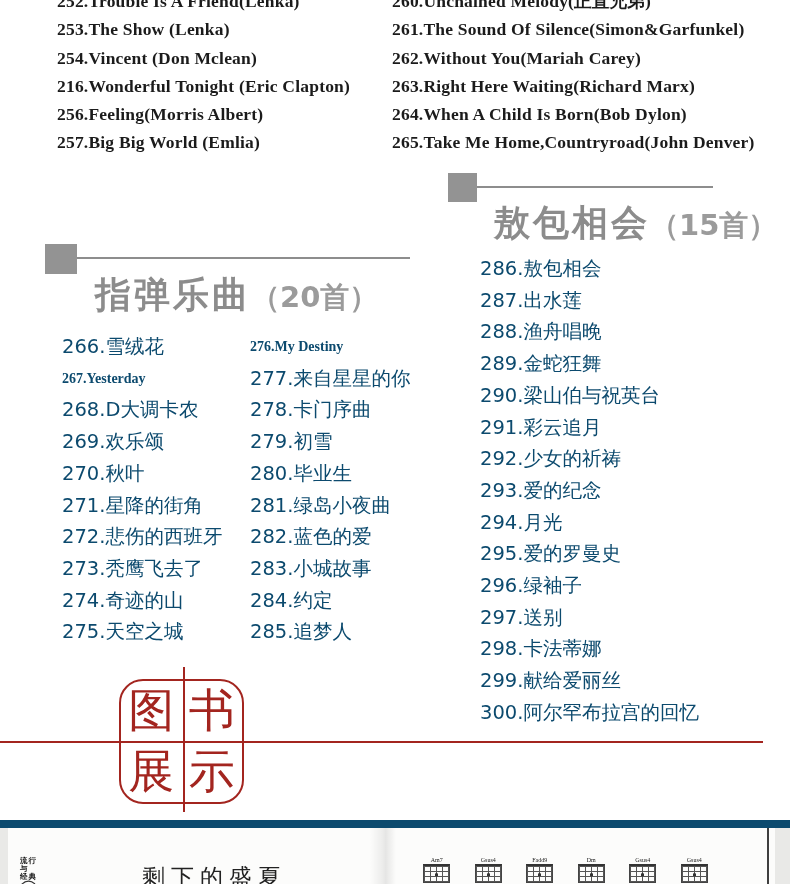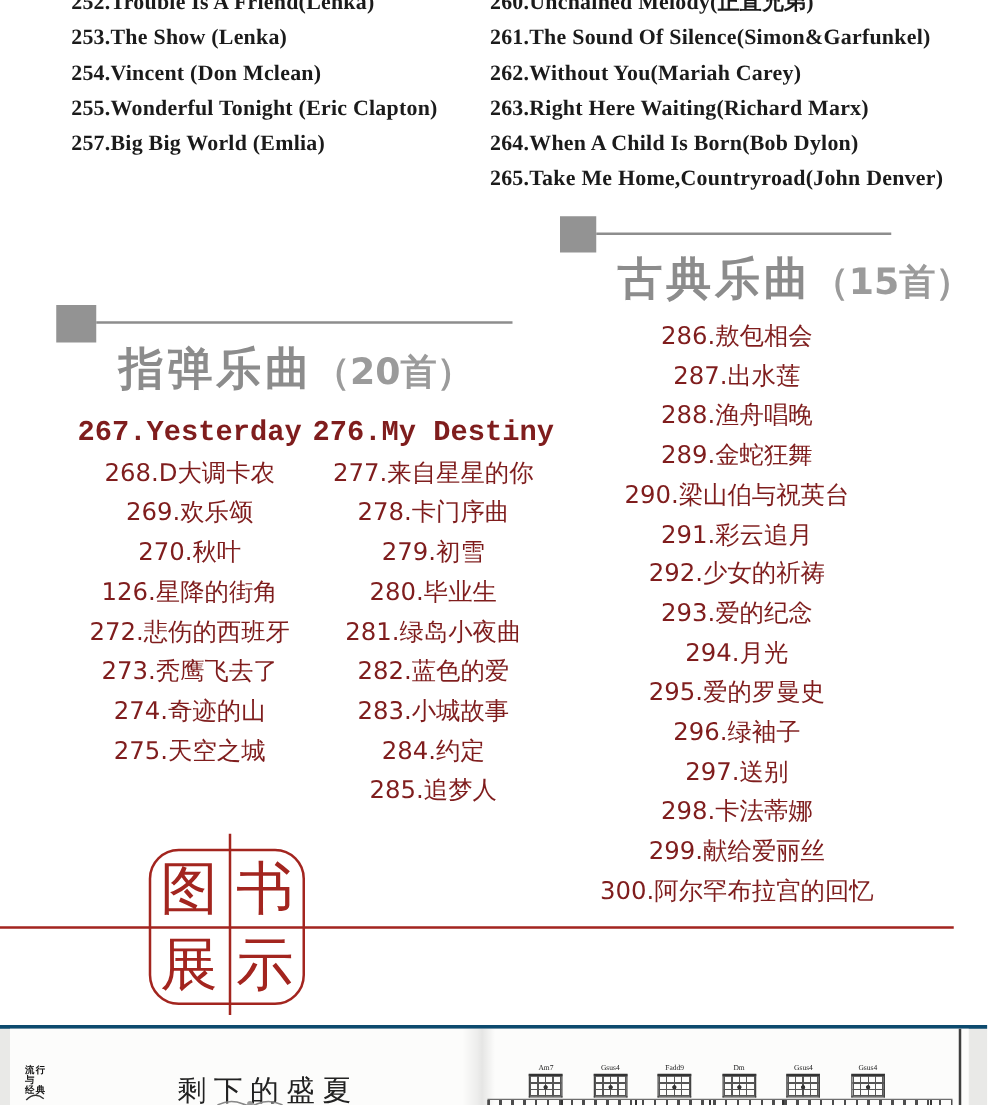--- a/index.html
+++ b/index.html
@@ -14,36 +14,36 @@
   
   .sq{position:absolute;background:#939393;}
   .ln{position:absolute;height:2px;background:#8d8d8d;}
   .sec-title{position:absolute;white-space:nowrap;font-family:"DejaVu Sans","Liberation Sans",sans-serif;
              font-weight:bold;font-size:36px;color:#8c8c8c;letter-spacing:3px;}
   .sec-count{font-weight:700;font-size:29px;color:#9b9b9b;letter-spacing:0;}
 
   
   .cjk-col{position:absolute;}
   .cjk-item{white-space:nowrap;font-family:"DejaVu Sans","Liberation Sans",sans-serif;
-            font-size:19.5px;line-height:31.7px;color:#7f1d1d;text-align:center;}
-  .cjk-item.latin{font-family:Liberation Mono, monospace;font-weight:bold;font-size:23px;}
+            font-size:19.5px;line-height:31.7px;color:#0c4a6e;}
+  .cjk-item.latin{font-family:Liberation Serif, serif;font-weight:bold;font-size:14px;}
 
   
   .stamp-hline{position:absolute;left:0;top:741px;width:763px;height:2px;background:#a3251f;}
   .stamp-vline{position:absolute;left:183px;top:667px;width:2px;height:145px;background:#a3251f;}
   .stamp-rect{position:absolute;left:119px;top:679px;width:121px;height:121px;
               border:2.5px solid #a3251f;border-radius:24px;
               display:grid;grid-template-columns:1fr 1fr;grid-template-rows:1fr 1fr;
               place-items:center;}
   .stamp-char{font-family:"Liberation Serif","DejaVu Serif",serif;font-size:46px;line-height:1;
               color:#a3251f;}
 
   
   .preview{position:absolute;left:0;top:820px;width:790px;height:64px;
-           border-top:3px solid #0c4a6e;background:#e9e9e7;box-sizing:border-box;}
+           border-top:8px solid #0c4a6e;background:#e9e9e7;box-sizing:border-box;}
   .pv-page{position:absolute;left:8px;top:0;width:767px;height:61px;background:#fcfcfb;}
   .pv-gutter{position:absolute;left:370px;top:0;width:26px;height:61px;
              background:linear-gradient(to right,rgba(0,0,0,0) 0%,rgba(0,0,0,0.06) 45%,rgba(0,0,0,0.09) 60%,rgba(0,0,0,0) 100%);}
   .pv-redge{position:absolute;left:767px;top:0;width:2px;height:61px;background:#3f3f3f;}
   .pv-logo{position:absolute;left:20px;top:29px;font-size:7.5px;line-height:7.8px;
            font-weight:bold;color:#111;letter-spacing:1px;}
   .pv-title{position:absolute;left:142px;top:34px;font-size:23px;font-weight:normal;color:#222;
             letter-spacing:6px;white-space:nowrap;}
   .pv-orn{position:absolute;left:172px;top:55px;color:#777;}
   .chord-row{position:absolute;left:411px;top:29px;display:flex;}
@@ -63,36 +63,37 @@
 </style>
 </head>
 <body>
 
 <div class="canvas">
 
   <div class="top-col" style="left:57px">
     <div class="top-song">252.Trouble Is A Friend(Lenka)</div>
     <div class="top-song">253.The Show (Lenka)</div>
     <div class="top-song">254.Vincent (Don Mclean)</div>
-    <div class="top-song">255.Wonderful Tonight (Eric Clapton)</div>
+    <div class="top-song">216.Wonderful Tonight (Eric Clapton)</div>
+    <div class="top-song">256.Feeling(Morris Albert)</div>
     <div class="top-song">257.Big Big World (Emlia)</div>
   </div>
 
   <div class="top-col" style="left:392px">
     <div class="top-song">260.Unchained Melody(正直兄弟)</div>
     <div class="top-song">261.The Sound Of Silence(Simon&amp;Garfunkel)</div>
     <div class="top-song">262.Without You(Mariah Carey)</div>
     <div class="top-song">263.Right Here Waiting(Richard Marx)</div>
     <div class="top-song">264.When A Child Is Born(Bob Dylon)</div>
     <div class="top-song">265.Take Me Home,Countryroad(John Denver)</div>
   </div>
 
   <div class="sq" style="left:448px;top:173px;width:29px;height:29px"></div>
   <div class="ln" style="left:477px;top:186px;width:236px"></div>
-  <div class="sec-title" style="left:494px;top:199px"><span>古典乐曲</span><span class="sec-count">（15首）</span></div>
+  <div class="sec-title" style="left:494px;top:199px"><span>敖包相会</span><span class="sec-count">（15首）</span></div>
 
   <div class="cjk-col" style="left:480px;top:253px">
     <div class="cjk-item">286.敖包相会</div>
     <div class="cjk-item">287.出水莲</div>
     <div class="cjk-item">288.渔舟唱晚</div>
     <div class="cjk-item">289.金蛇狂舞</div>
     <div class="cjk-item">290.梁山伯与祝英台</div>
     <div class="cjk-item">291.彩云追月</div>
     <div class="cjk-item">292.少女的祈祷</div>
     <div class="cjk-item">293.爱的纪念</div>
@@ -103,25 +104,26 @@
     <div class="cjk-item">298.卡法蒂娜</div>
     <div class="cjk-item">299.献给爱丽丝</div>
     <div class="cjk-item">300.阿尔罕布拉宫的回忆</div>
   </div>
 
   <div class="sq" style="left:45px;top:244px;width:32px;height:30px"></div>
   <div class="ln" style="left:77px;top:257px;width:333px"></div>
   <div class="sec-title" style="left:95px;top:271px"><span>指弹乐曲</span><span class="sec-count">（20首）</span></div>
 
   <div class="cjk-col" style="left:62px;top:331px">
+    <div class="cjk-item">266.雪绒花</div>
     <div class="cjk-item latin">267.Yesterday</div>
     <div class="cjk-item">268.D大调卡农</div>
     <div class="cjk-item">269.欢乐颂</div>
     <div class="cjk-item">270.秋叶</div>
-    <div class="cjk-item">126.星降的街角</div>
+    <div class="cjk-item">271.星降的街角</div>
     <div class="cjk-item">272.悲伤的西班牙</div>
     <div class="cjk-item">273.秃鹰飞去了</div>
     <div class="cjk-item">274.奇迹的山</div>
     <div class="cjk-item">275.天空之城</div>
   </div>
 
   <div class="cjk-col" style="left:250px;top:331px">
     <div class="cjk-item latin">276.My Destiny</div>
     <div class="cjk-item">277.来自星星的你</div>
     <div class="cjk-item">278.卡门序曲</div>

